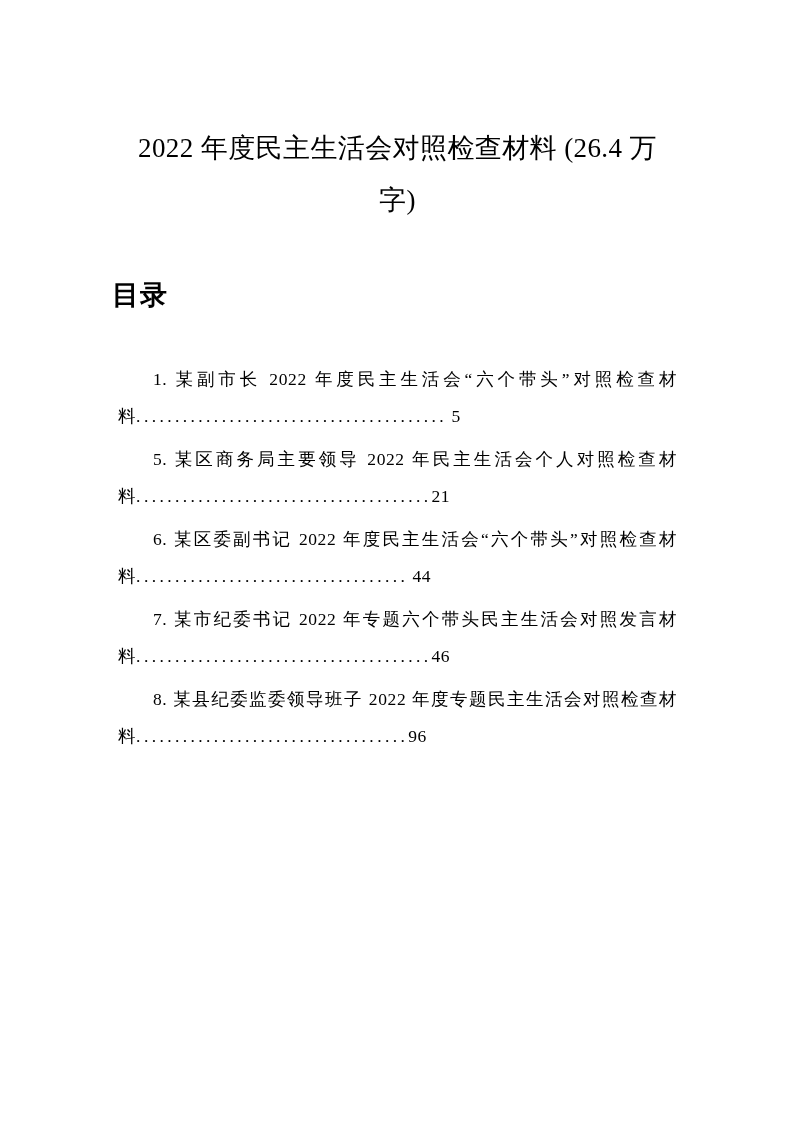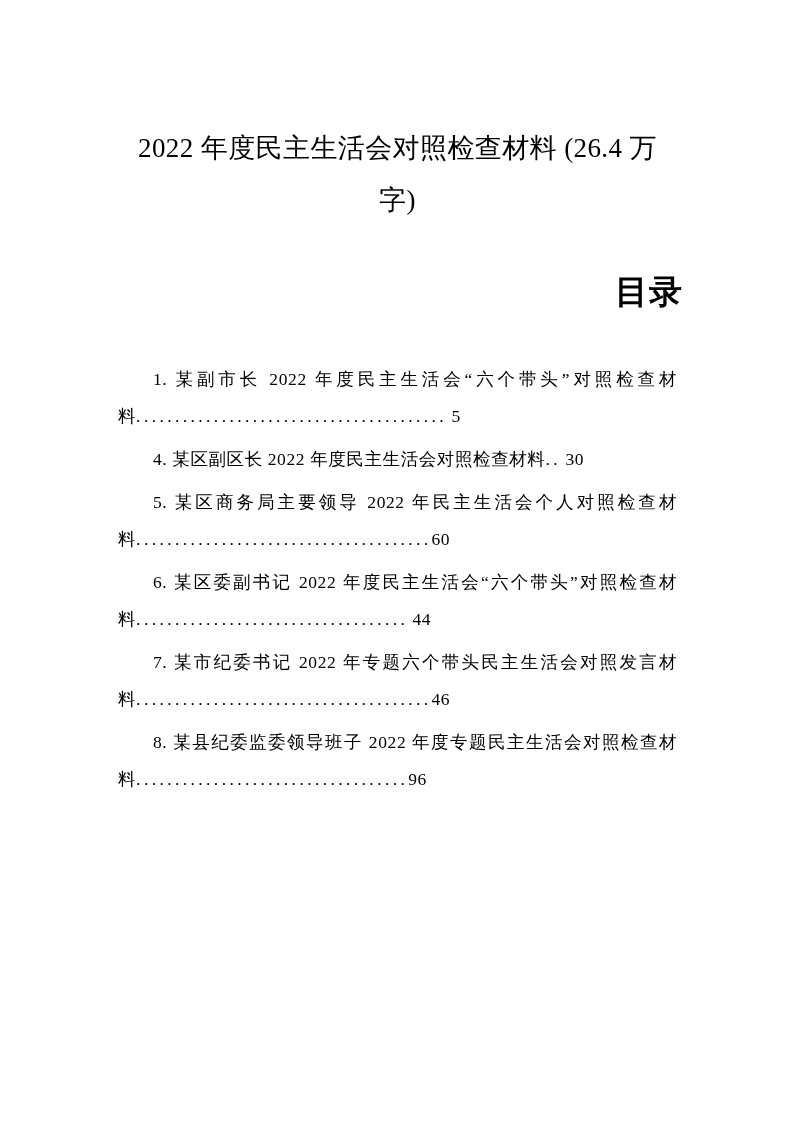--- a/index.html
+++ b/index.html
@@ -38,26 +38,25 @@
     letter-spacing: 0.4px;
     font-weight: 400;
   }
 
   
   .toc-heading {
     position: absolute;
     left: 112px;
     top: 275px;
     width: 571px;
-    text-align: right;
-    font-size: 33px;
+    text-align: left;
+    font-size: 27px;
     line-height: 40px;
     font-weight: 600;
     letter-spacing: 1px;
-    font-family: Liberation Mono, monospace;
   }
 
   
   .toc-list {
     position: absolute;
     left: 112px;
     top: 355px;
     width: 571px;
   }
 
@@ -101,26 +100,23 @@
   <div class="toc-heading">目录</div>
 
   <div class="toc-list">
 
     <p class="toc-entry">
       <span class="toc-text">1. 某副市长 2022 年度民主生活会“六个带头”对照检查材料</span><span class="toc-leader">........................................</span><span class="nbsp-gap">&nbsp;</span><span class="toc-page">5</span>
     </p>
 
 
 
-    <p class="toc-entry">
-      <span class="toc-text">4. 某区副区长 2022 年度民主生活会对照检查材料</span><span class="toc-leader">..</span><span class="nbsp-gap">&nbsp;</span><span class="toc-page">30</span>
-    </p>
 
     <p class="toc-entry">
-      <span class="toc-text">5. 某区商务局主要领导 2022 年民主生活会个人对照检查材料</span><span class="toc-leader">......................................</span><span class="toc-page">60</span>
+      <span class="toc-text">5. 某区商务局主要领导 2022 年民主生活会个人对照检查材料</span><span class="toc-leader">......................................</span><span class="toc-page">21</span>
     </p>
 
     <p class="toc-entry">
       <span class="toc-text">6. 某区委副书记 2022 年度民主生活会“六个带头”对照检查材料</span><span class="toc-leader">...................................</span><span class="nbsp-gap">&nbsp;</span><span class="toc-page">44</span>
     </p>
 
     <p class="toc-entry">
       <span class="toc-text">7. 某市纪委书记 2022 年专题六个带头民主生活会对照发言材料</span><span class="toc-leader">......................................</span><span class="toc-page">46</span>
     </p>
 

